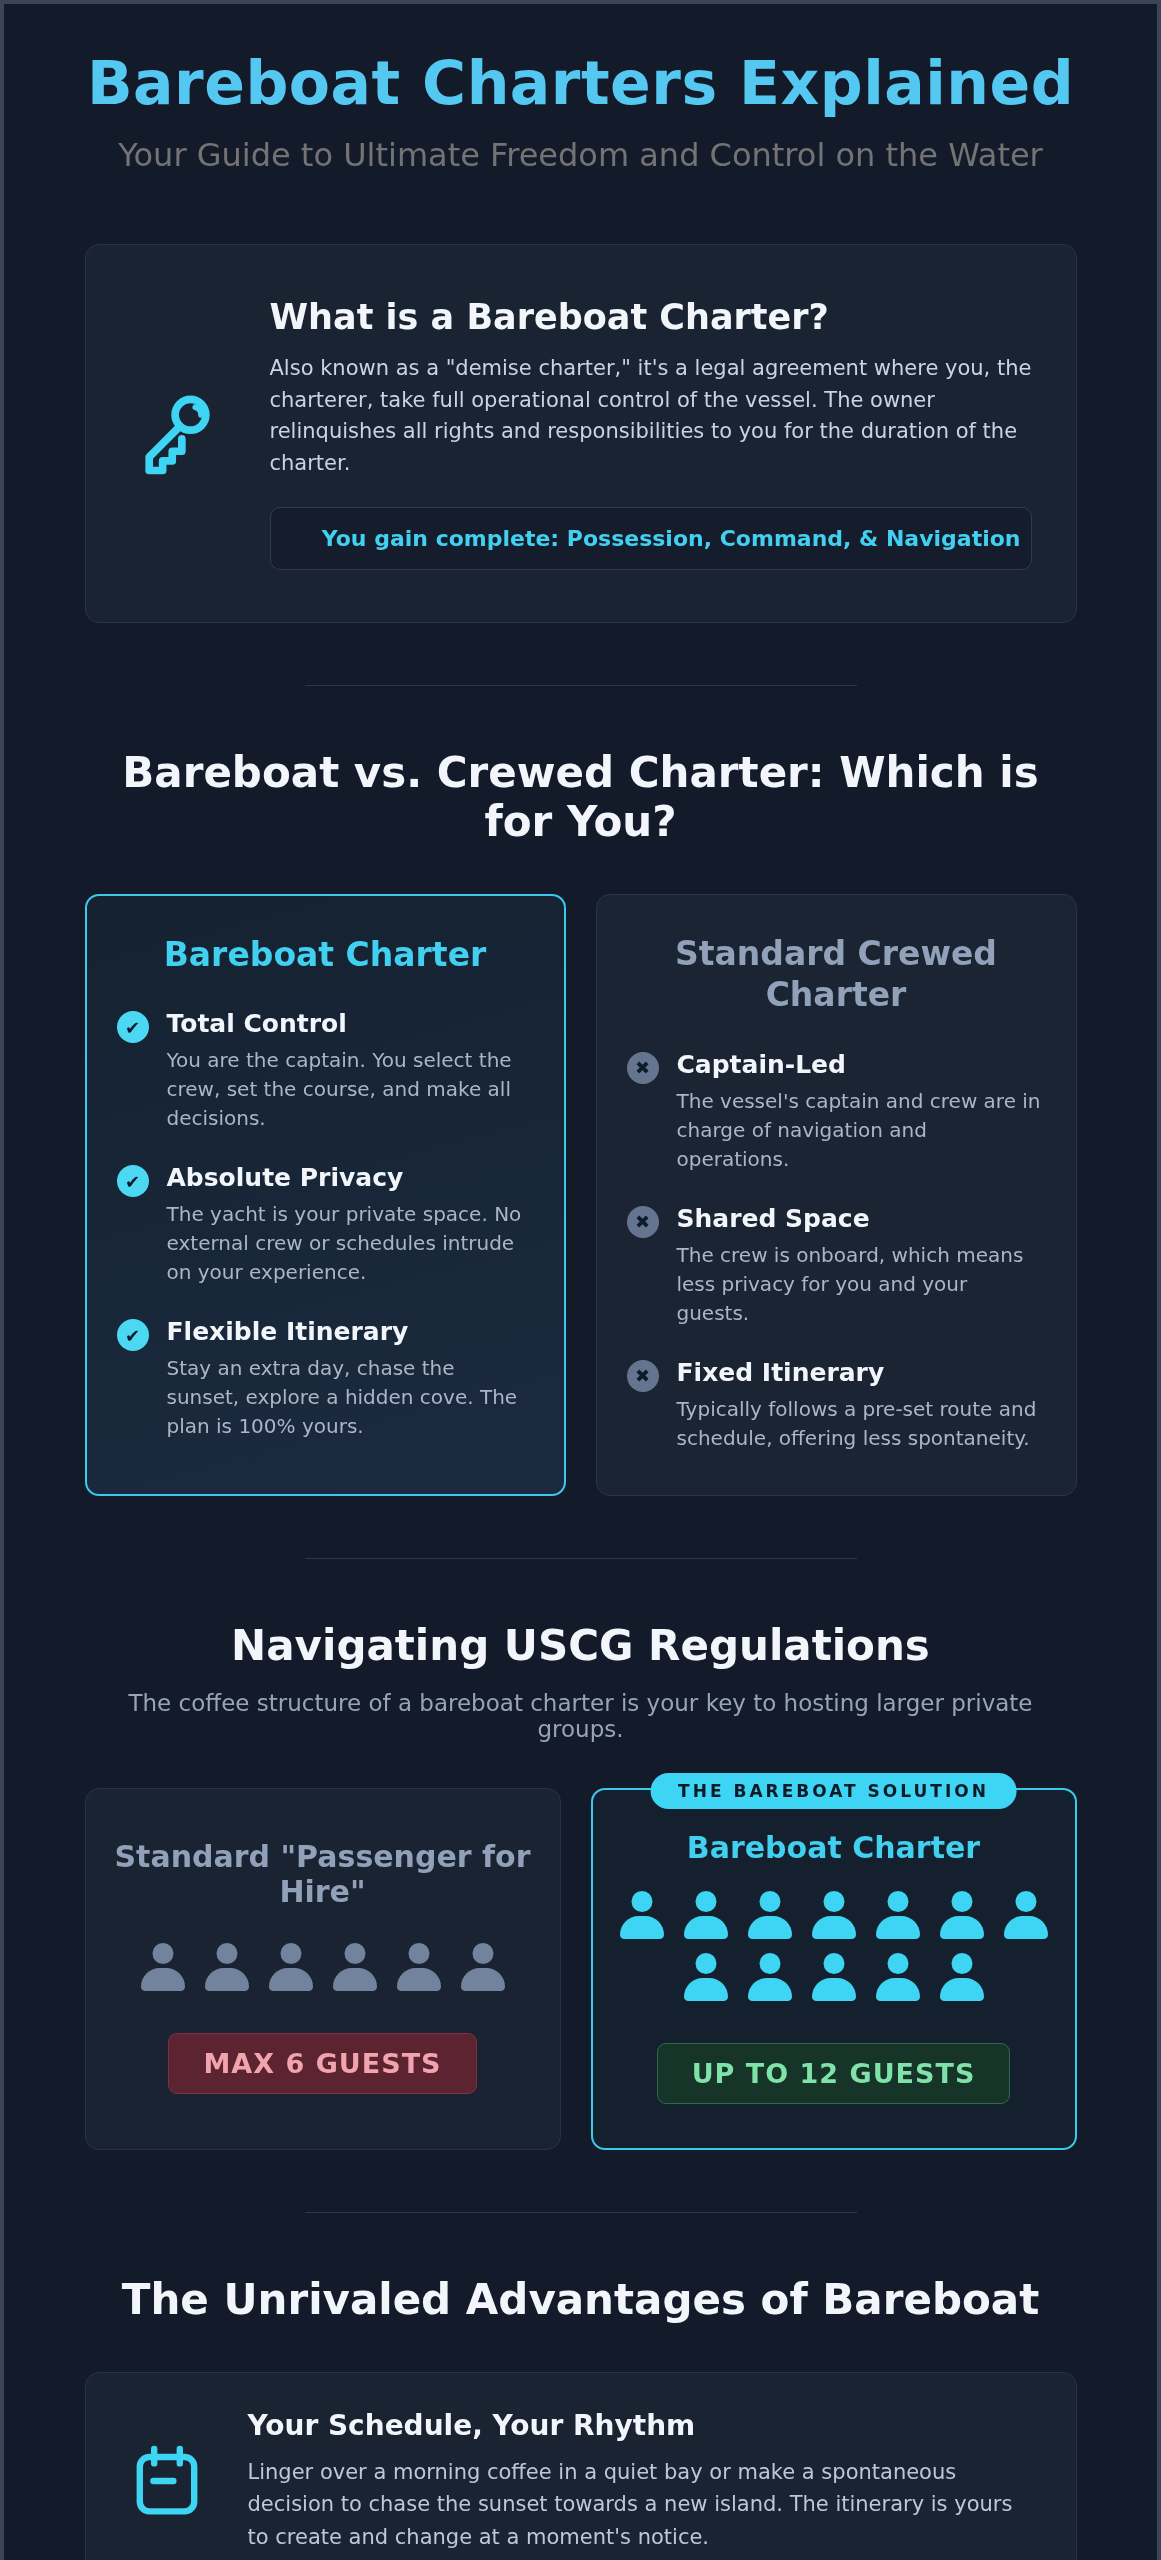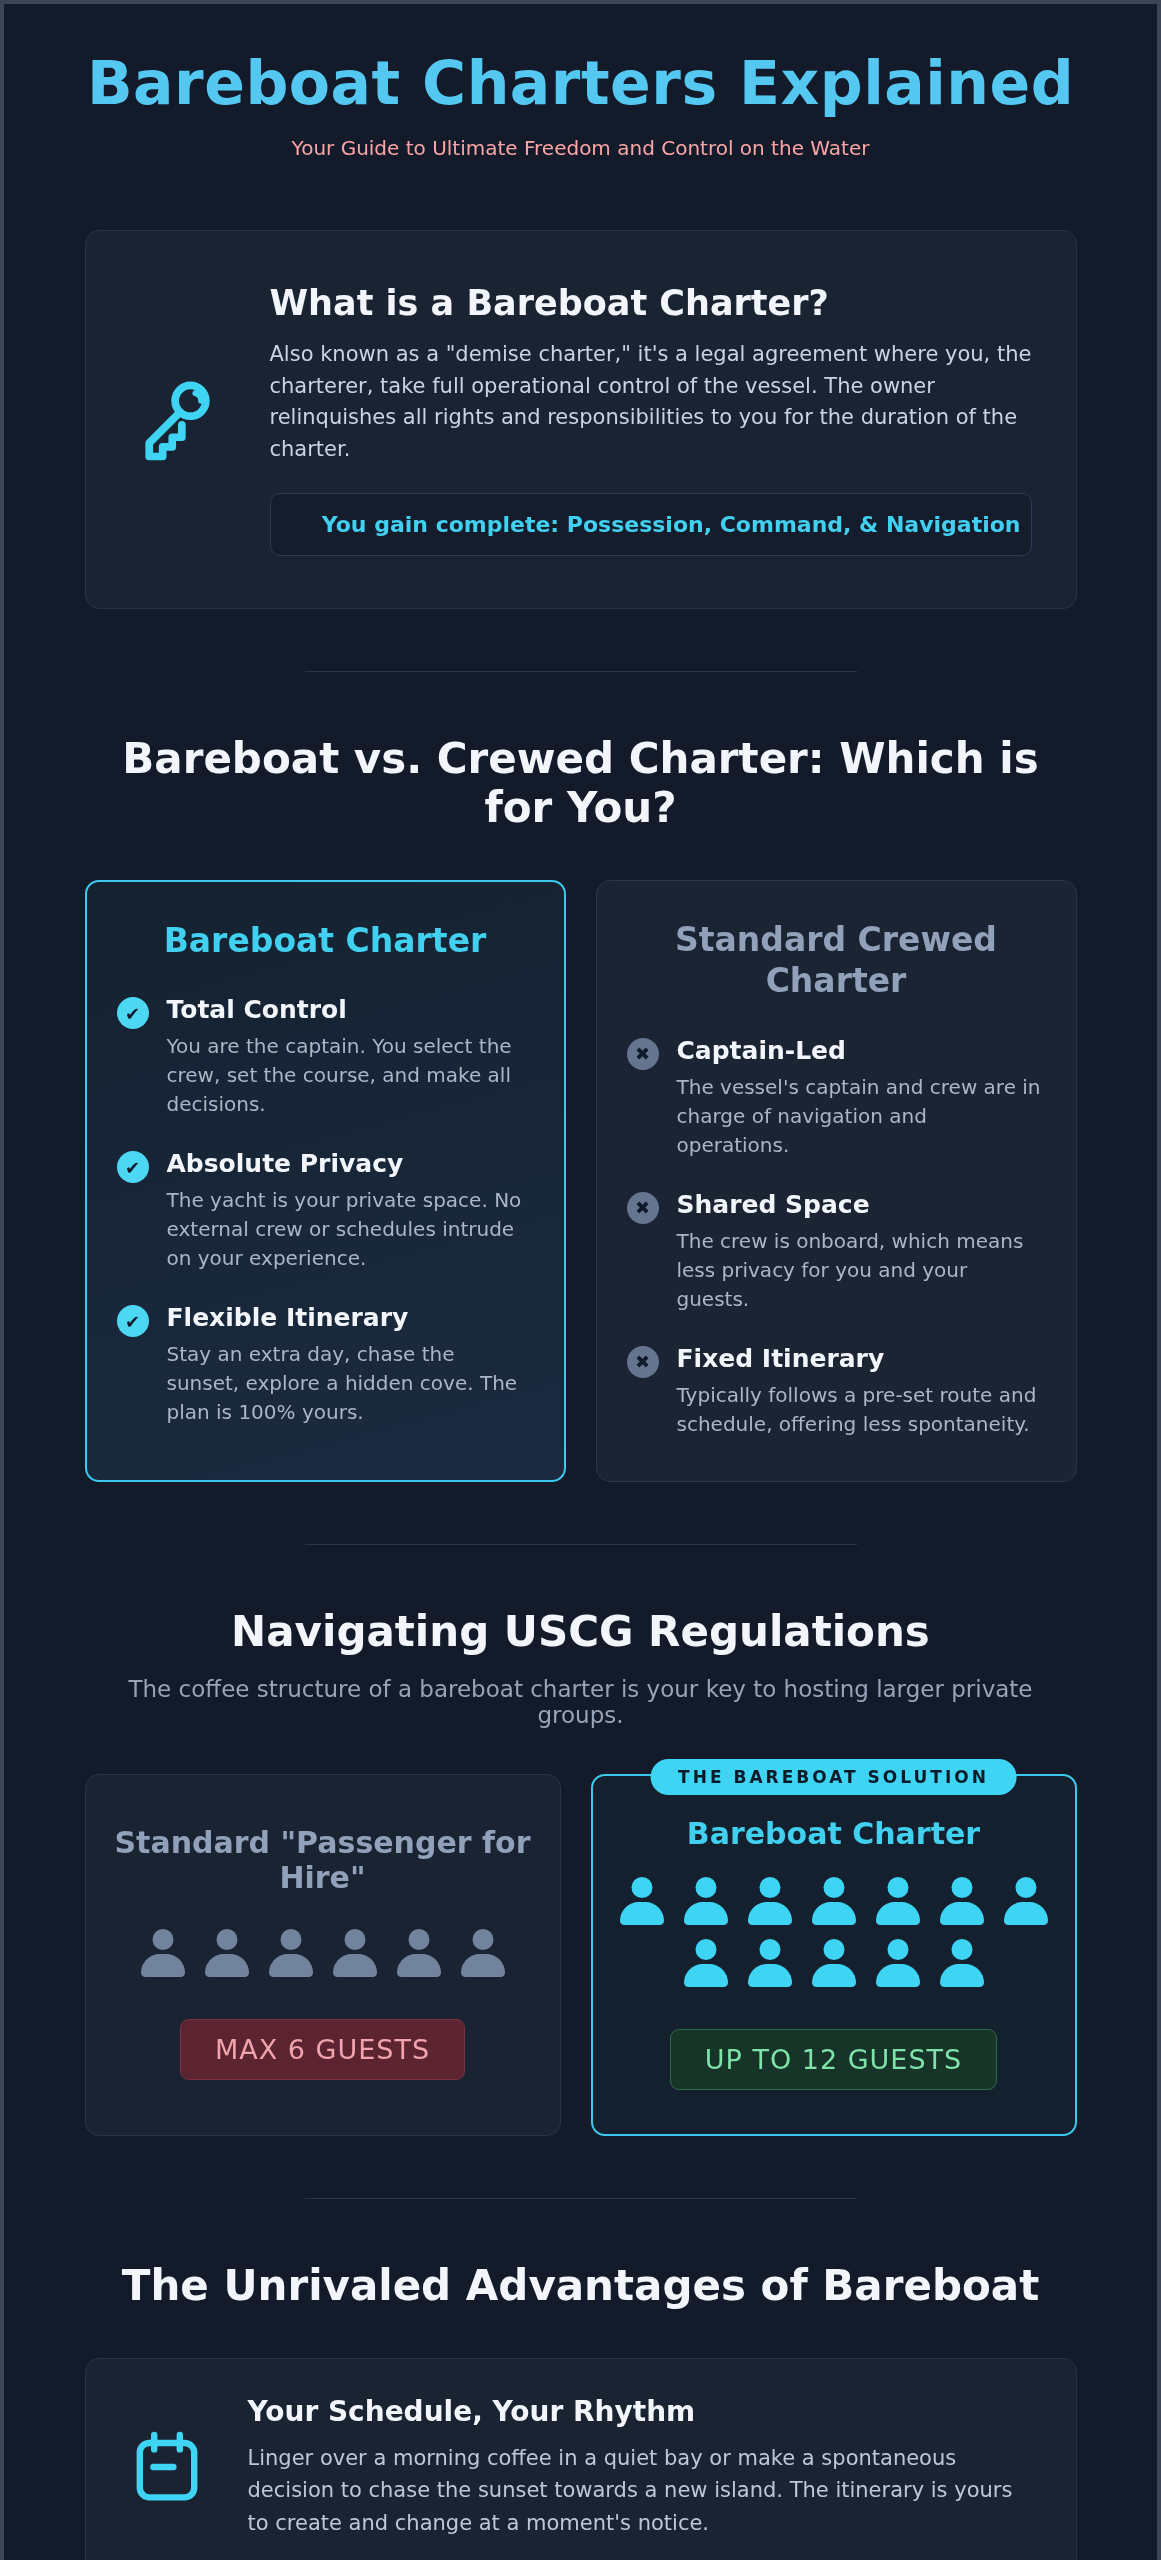--- a/index.html
+++ b/index.html
@@ -24,22 +24,22 @@
   .hero { text-align: center; }
   .hero h1 {
     margin: 0;
     font-size: 60px;
     font-weight: bold;
     color: #55c8f2;
     letter-spacing: 0.5px;
   }
   .hero p {
     margin: 18px 0 0 0;
-    font-size: 20px;
-    color: #fca5a5;
+    font-size: 32px;
+    color: #737373;
   }
 
   
   .card {
     background: #1a2332;
     border: 1px solid #273349;
     border-radius: 14px;
     box-sizing: border-box;
   }
 
@@ -214,21 +214,21 @@
   }
   .guests--muted { --person-color: #72839e; }
   .guests--cyan { --person-color: #3ed4f4; }
 
   .limit-badge {
     display: inline-block;
     margin-top: 28px;
     padding: 14px 34px;
     border-radius: 9px;
     font-size: 27px;
-    font-weight: normal;
+    font-weight: bold;
     letter-spacing: 1px;
   }
   .limit-badge--red {
     background: #5c2330;
     border: 1px solid #7c3240;
     color: #f1a4ad;
   }
   .limit-badge--green {
     background: #173428;
     border: 1px solid #2d6b4a;

